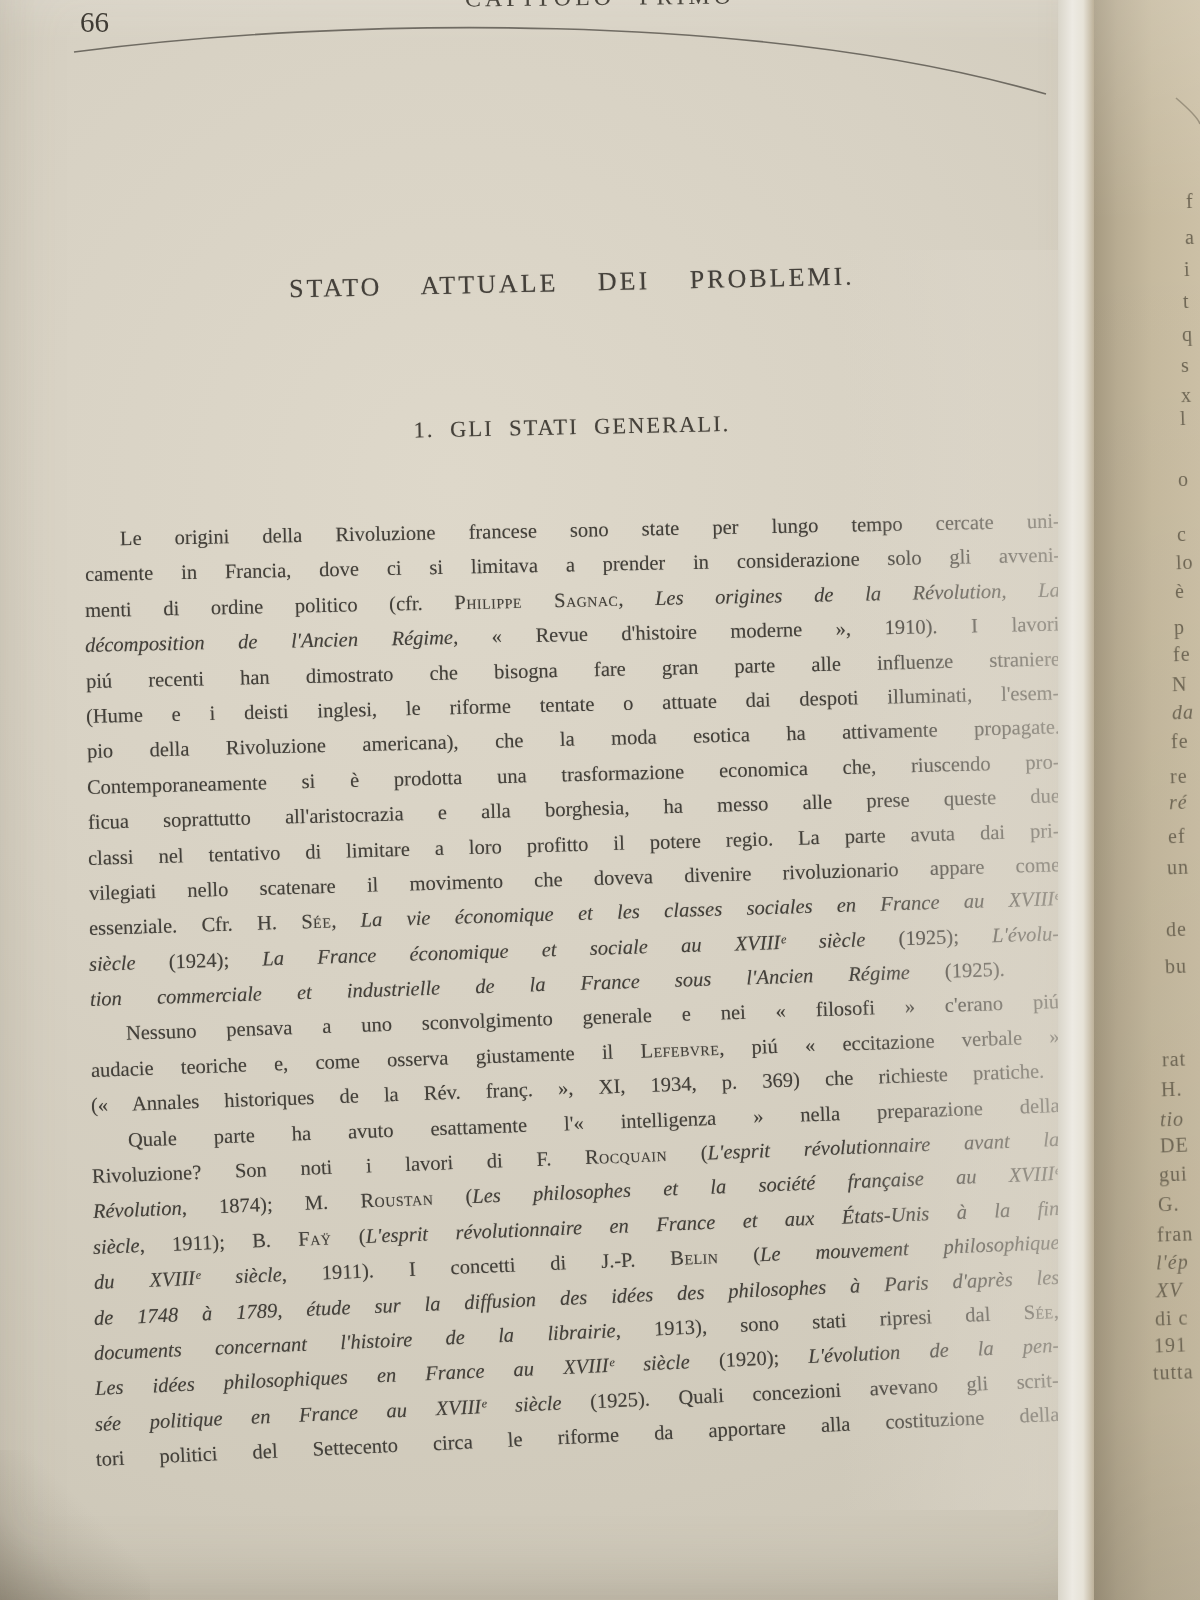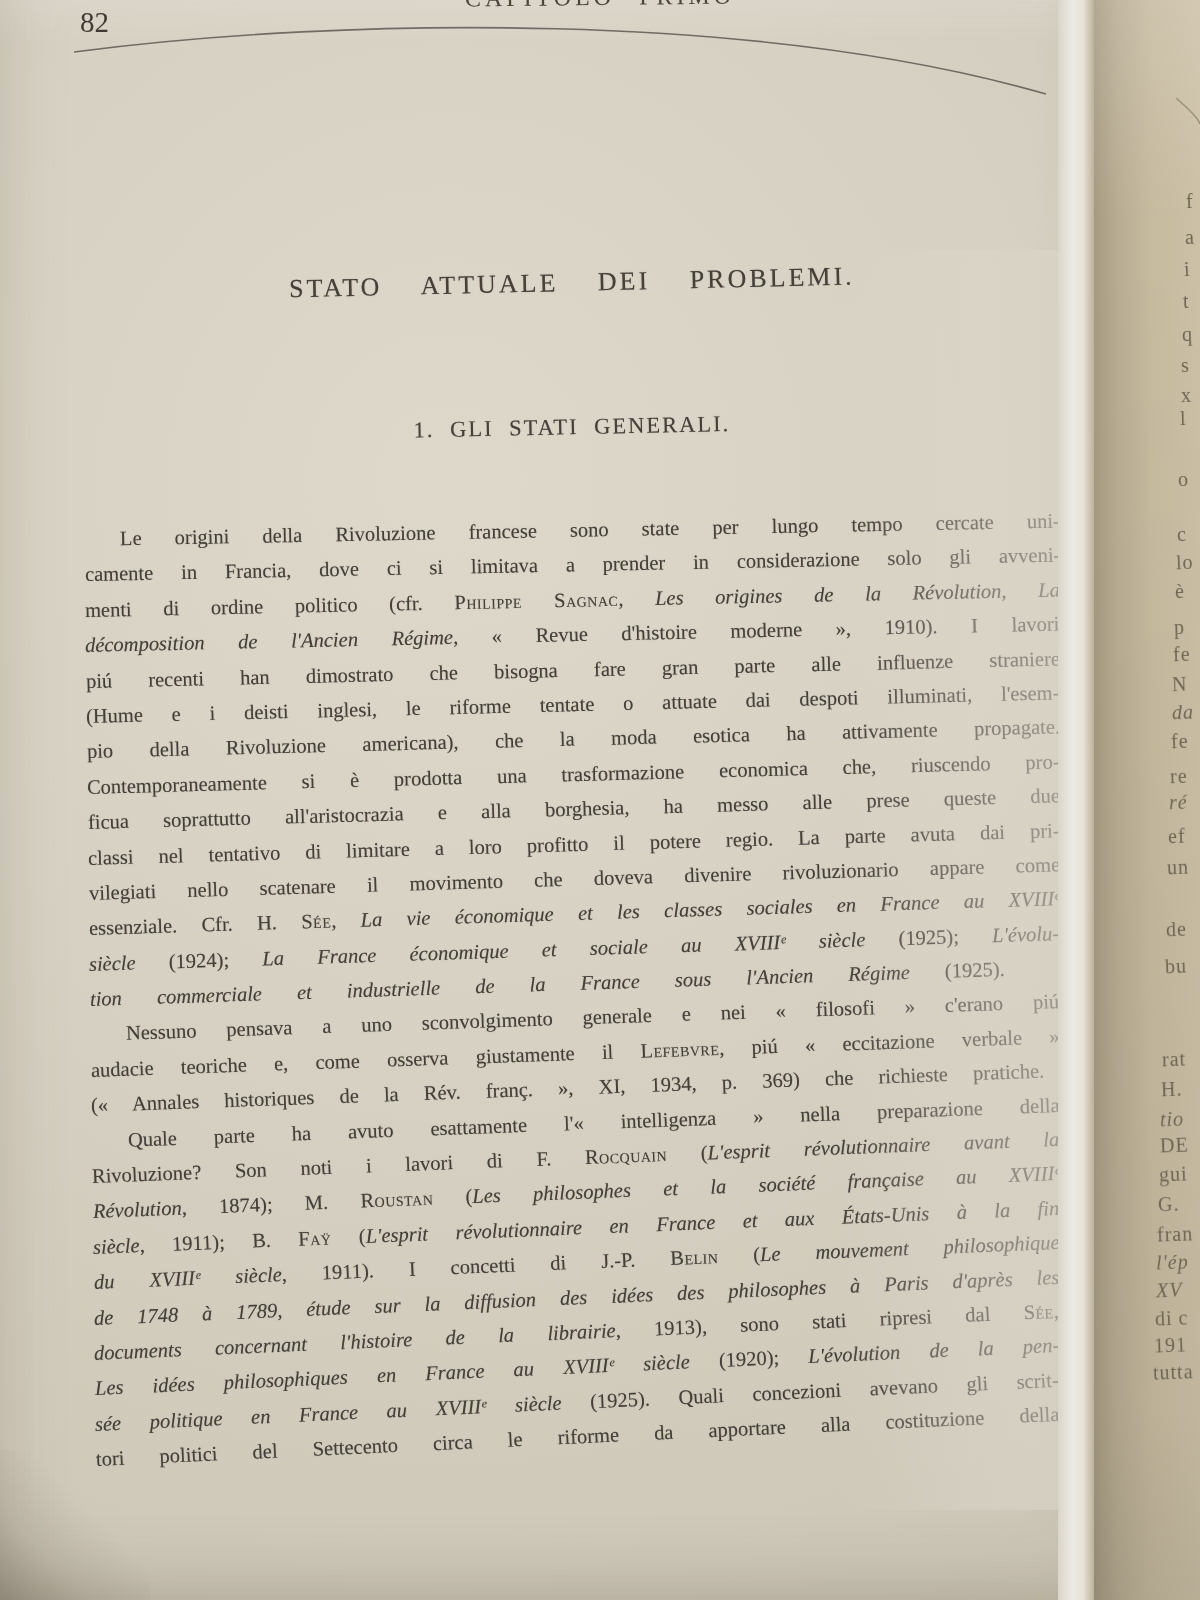--- a/index.html
+++ b/index.html
@@ -83,21 +83,21 @@
     transform:rotate(-2deg);filter:blur(.7px);white-space:nowrap;
   }
   .fragment.it{font-style:italic;}
   #facing-rule{position:absolute;left:0;top:0;pointer-events:none;}
 </style>
 </head>
 <body>
 
 <div id="page82">
   <div id="running-head">CAPITOLO PRIMO</div>
-  <div id="page-number">82</div>
+  <div id="page-number">66</div>
   <svg id="head-rule" width="1072" height="120" viewBox="0 0 1072 120">
     <path d="M 74 52 C 350 16, 760 12, 1046 94" fill="none" stroke="#55514a" stroke-width="1.7" stroke-opacity="0.8"></path>
   </svg>
   <div id="chapter-title">STATO ATTUALE DEI PROBLEMI.</div>
   <div id="section-heading">1. GLI STATI GENERALI.</div>
   <div id="body-text">
       <div class="line" style="--r: 1.080; margin-left: 0px; text-indent: 36px;"><span>Le origini della Rivoluzione francese sono state per lungo tempo cercate uni-</span></div>
       <div class="line" style="--r: 1.142; margin-left: 0.5px;"><span>camente in Francia, dove ci si limitava a prender in considerazione solo gli avveni-</span></div>
       <div class="line" style="--r: 1.204; margin-left: 0.9px;"><span>menti di ordine politico (cfr. </span><span class="sc">Philippe Sagnac</span><span>, </span><span class="it">Les origines de la Révolution, La</span></div>
       <div class="line" style="--r: 1.266; margin-left: 1.4px;"><span class="it">décomposition de l'Ancien Régime</span><span>, « Revue d'histoire moderne », 1910). I lavori</span></div>

